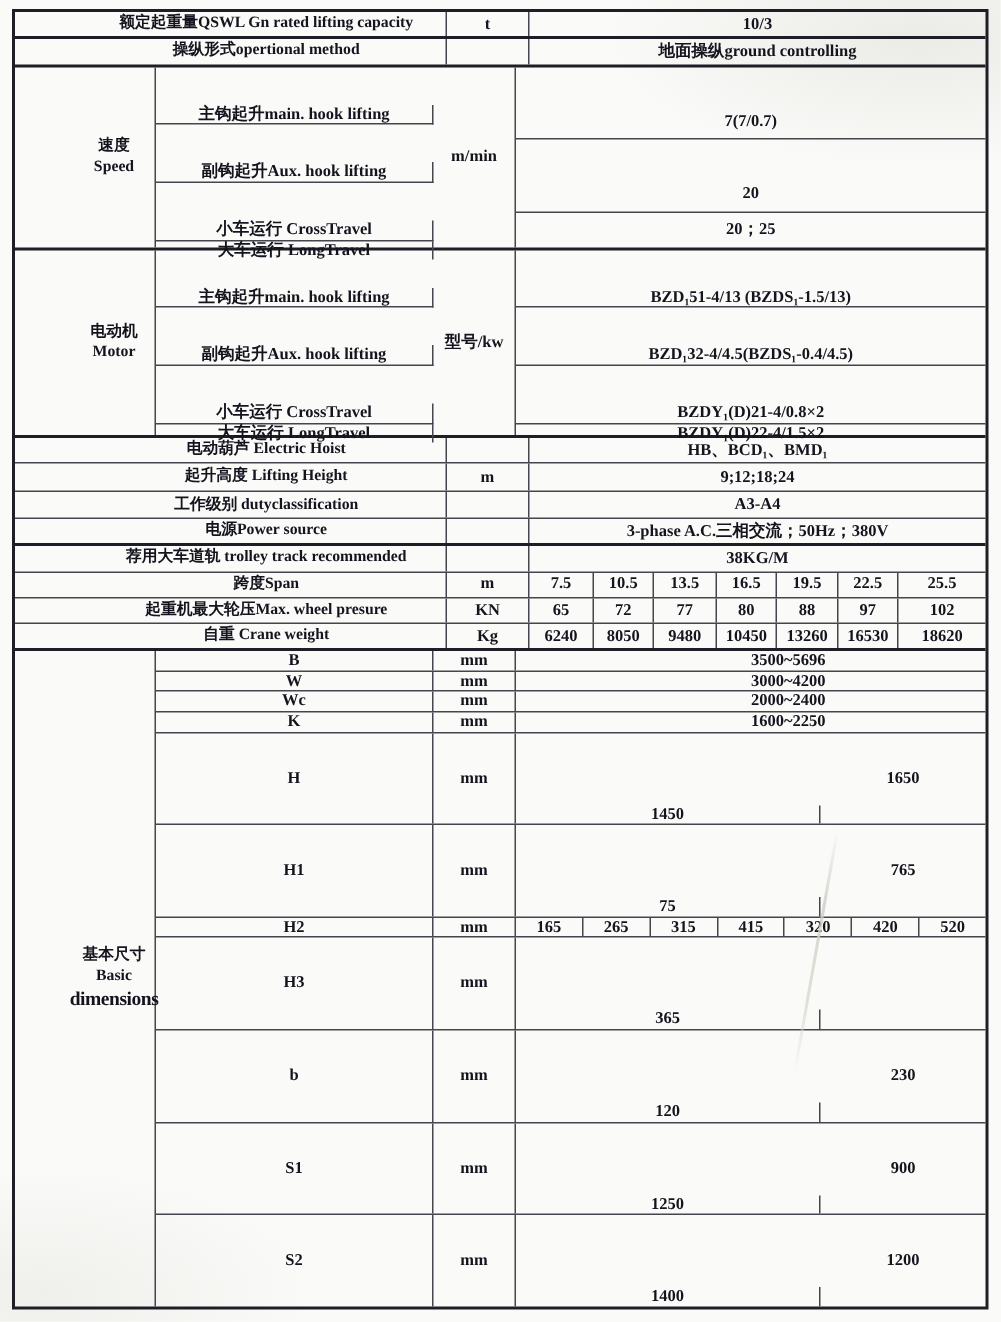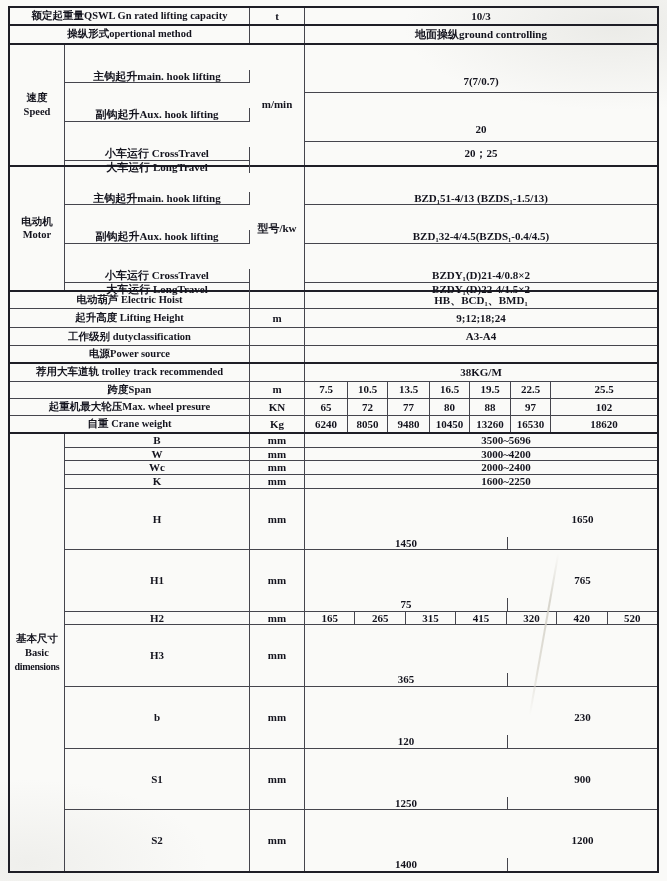--- a/index.html
+++ b/index.html
@@ -11,41 +11,41 @@
   *{margin:0;padding:0;box-sizing:border-box;}
   body{width:667px;height:881px;background:var(--paper);font-family:"Liberation Serif","DejaVu Serif",serif;color:var(--ink);}
   .page{position:relative;width:667px;height:881px;overflow:hidden;
         background:
           radial-gradient(ellipse 300px 120px at 92% 3%, rgba(190,190,182,.25), rgba(0,0,0,0) 70%),
           radial-gradient(ellipse 260px 120px at 4% 98%, rgba(190,190,182,.18), rgba(0,0,0,0) 70%),
           var(--paper);}
   .sheet{position:absolute;left:8px;top:6px;width:651px;height:867px;
          border:2px solid var(--line2);display:flex;flex-direction:column;
          font-weight:700;font-size:11px;line-height:1.15;}
-  .r{display:flex;border-bottom:1px solid var(--line);}
+  .r{display:flex;border-bottom:1px solid var(--line);padding-left:48px;}
   .sec{display:flex;border-bottom:1px solid var(--line);}
   .tb{border-bottom-width:2px;border-bottom-color:var(--line2);}
   .c{display:flex;align-items:center;justify-content:center;text-align:center;
      border-right:1px solid var(--line);padding:0 2px;}
   .nr{border-right:none;font-family:Liberation Serif, serif;}
   .g{width:55px;font-size:10.5px;}
   .l{width:185px;}
   .u{width:55px;}
   .lf{width:240px;font-size:10.5px;}
   .v{flex:1 1 auto;}
   .shift{padding-left:52px;}
   .col{display:flex;flex-direction:column;}
   .col.fl{flex:1 1 auto;}
   .col > .c{flex:1 1 0;}
   .col > .c:not(:last-child){border-bottom:1px solid var(--line);margin-top:25px;}
   .col > .sr:not(:last-child){border-bottom:1px solid var(--line);}
   .sr{display:flex;flex:1 1 0;}
-  .colc{flex-direction:column;justify-content:center;line-height:1.3;}
+  .colc{flex-direction:column;justify-content:center;line-height:1.3;margin-left:39px;}
   .colc span{display:block;}
-  .dims-group span:last-child{font-size:10px;letter-spacing:-0.3px;}
+  .dims-group span:last-child{font-size:13px;letter-spacing:-0.3px;}
   .s0{width:43px}.s1{width:40px}.s2{width:42px}.s3{width:40px}.s4{width:41px}.s5{width:40px}
   .s6{flex:1 1 auto;}
   .hl{width:203px;margin-top:48px;}
   .hr{flex:1 1 auto;}
   .h2c{flex:1 1 0;}
   .dims-sec{flex:1 1 auto;border-bottom:none;}
   .crease{position:absolute;left:543px;top:552px;width:2px;height:165px;
           background:linear-gradient(rgba(0,0,0,0),#cfccc2 30%,#dbd8cf 70%,rgba(0,0,0,0));
           transform:rotate(10deg);opacity:.8;pointer-events:none;}
 </style>
@@ -120,20 +120,21 @@
 
     <div class="r" style="height:32px">
       <div class="c lf">工作级别 dutyclassification</div>
       <div class="c u"></div>
       <div class="c v nr">A3-A4</div>
     </div>
 
     <div class="r tb" style="height:30px">
       <div class="c lf">电源Power source</div>
       <div class="c u"></div>
+      <div class="c v nr">3-phase A.C.三相交流；50Hz；380V</div>
     </div>
 
     <div class="r" style="height:30px">
       <div class="c lf">荐用大车道轨 trolley track recommended</div>
       <div class="c u"></div>
       <div class="c v nr">38KG/M</div>
     </div>
 
     <div class="r" style="height:30px">
       <div class="c lf">跨度Span</div>

